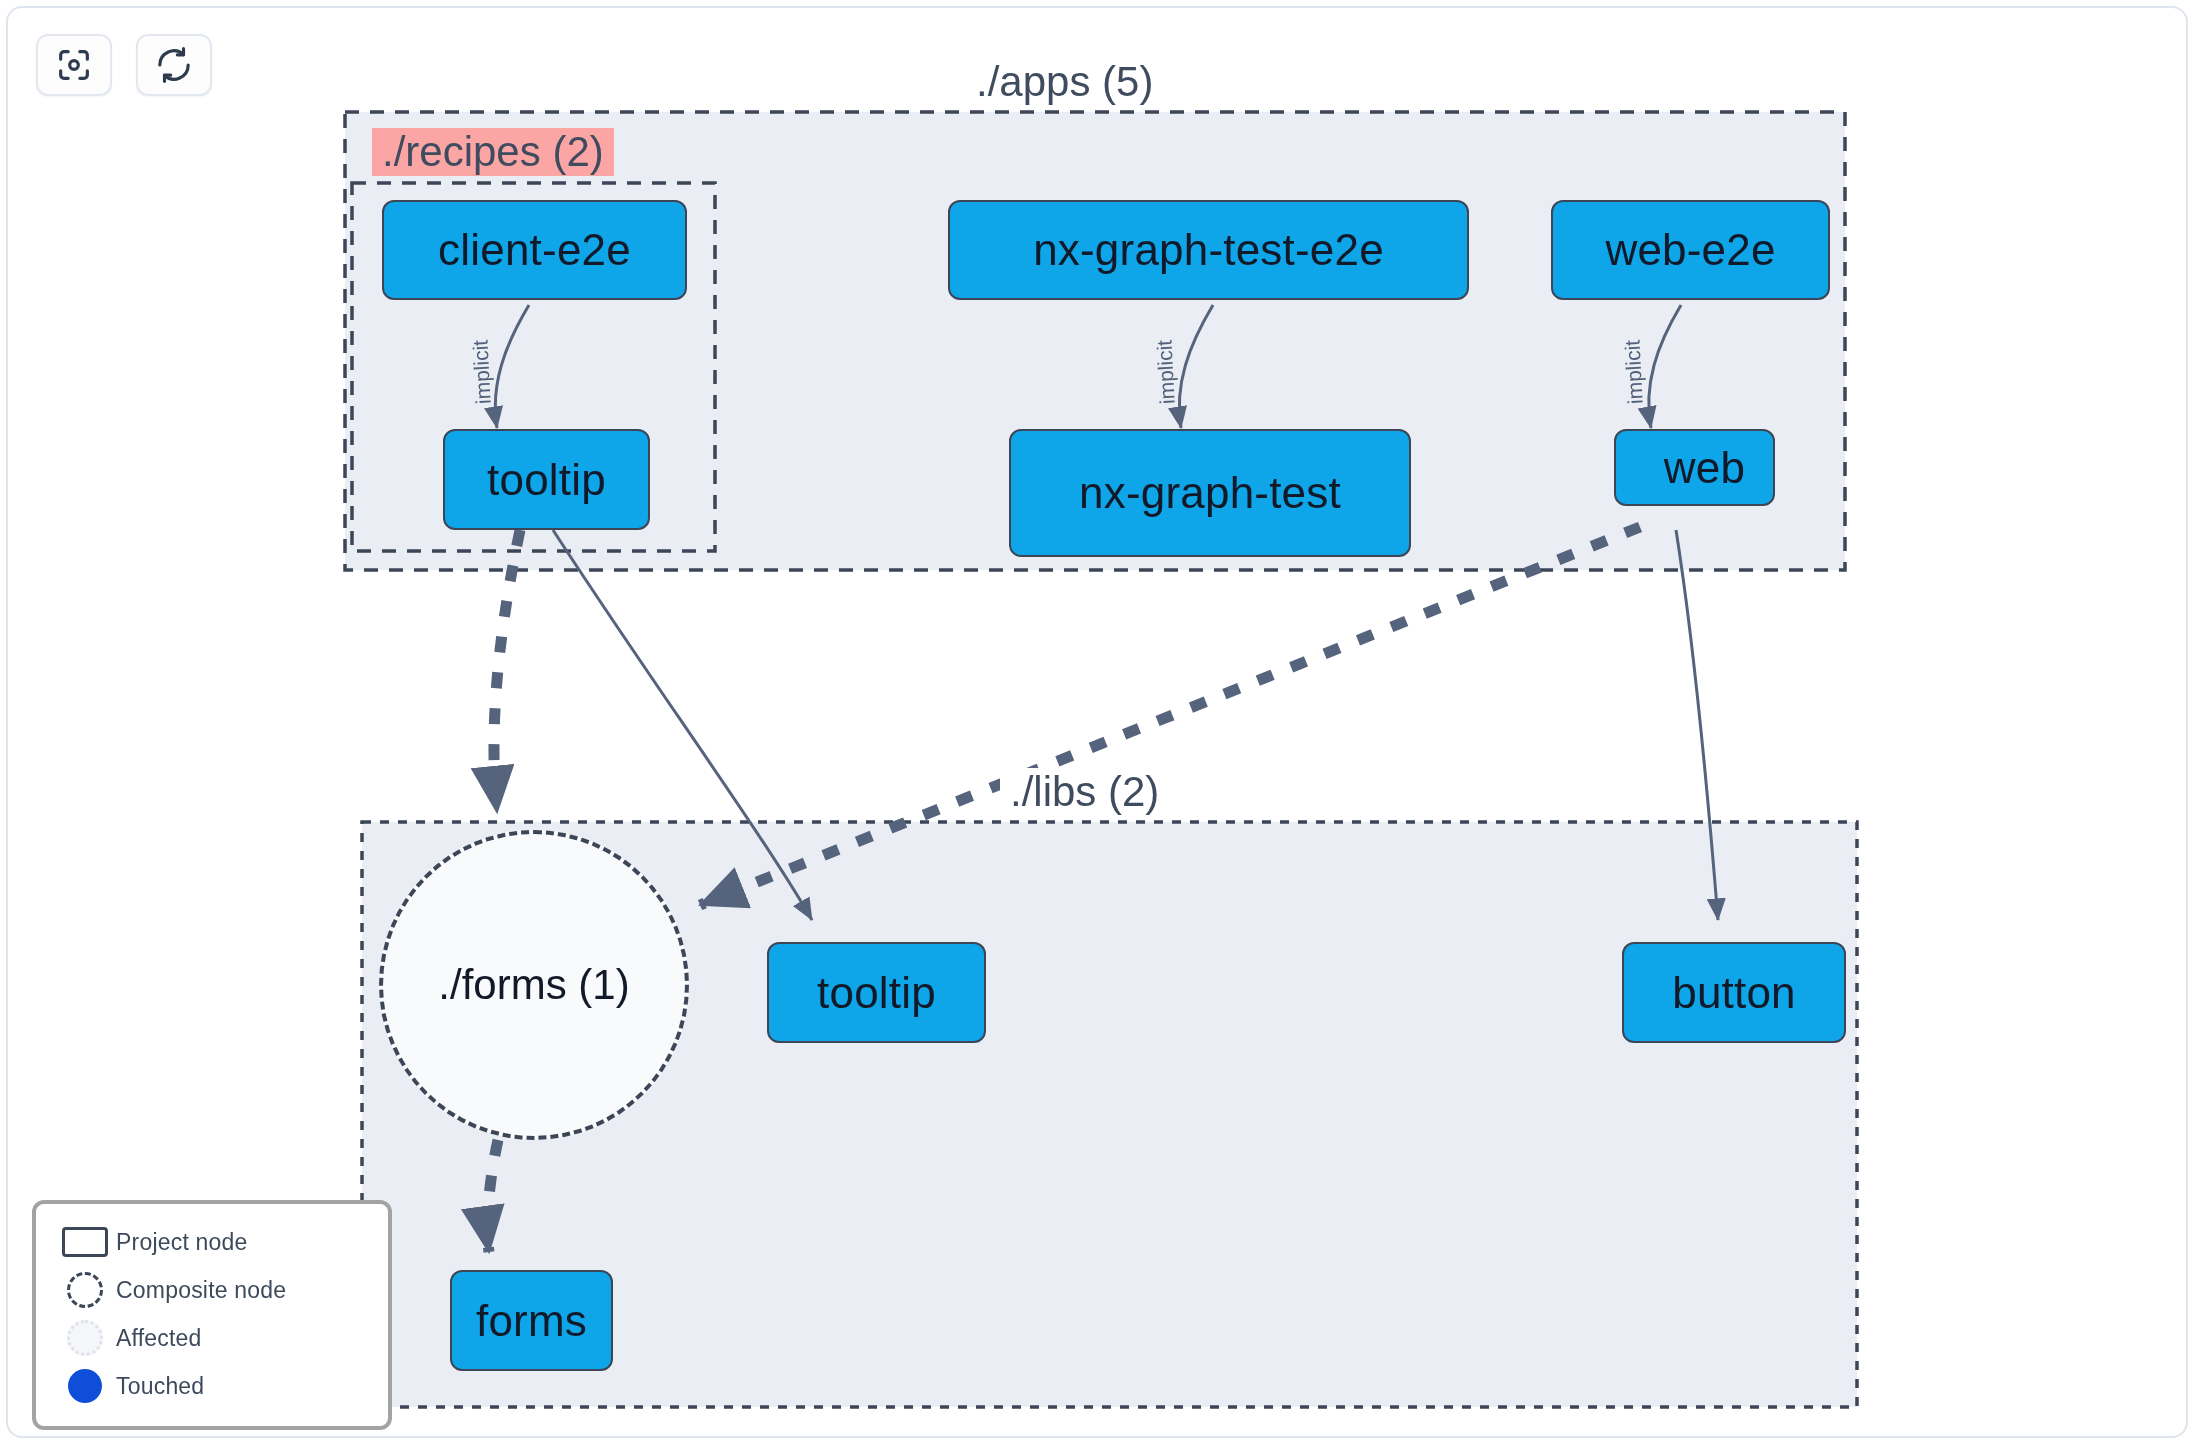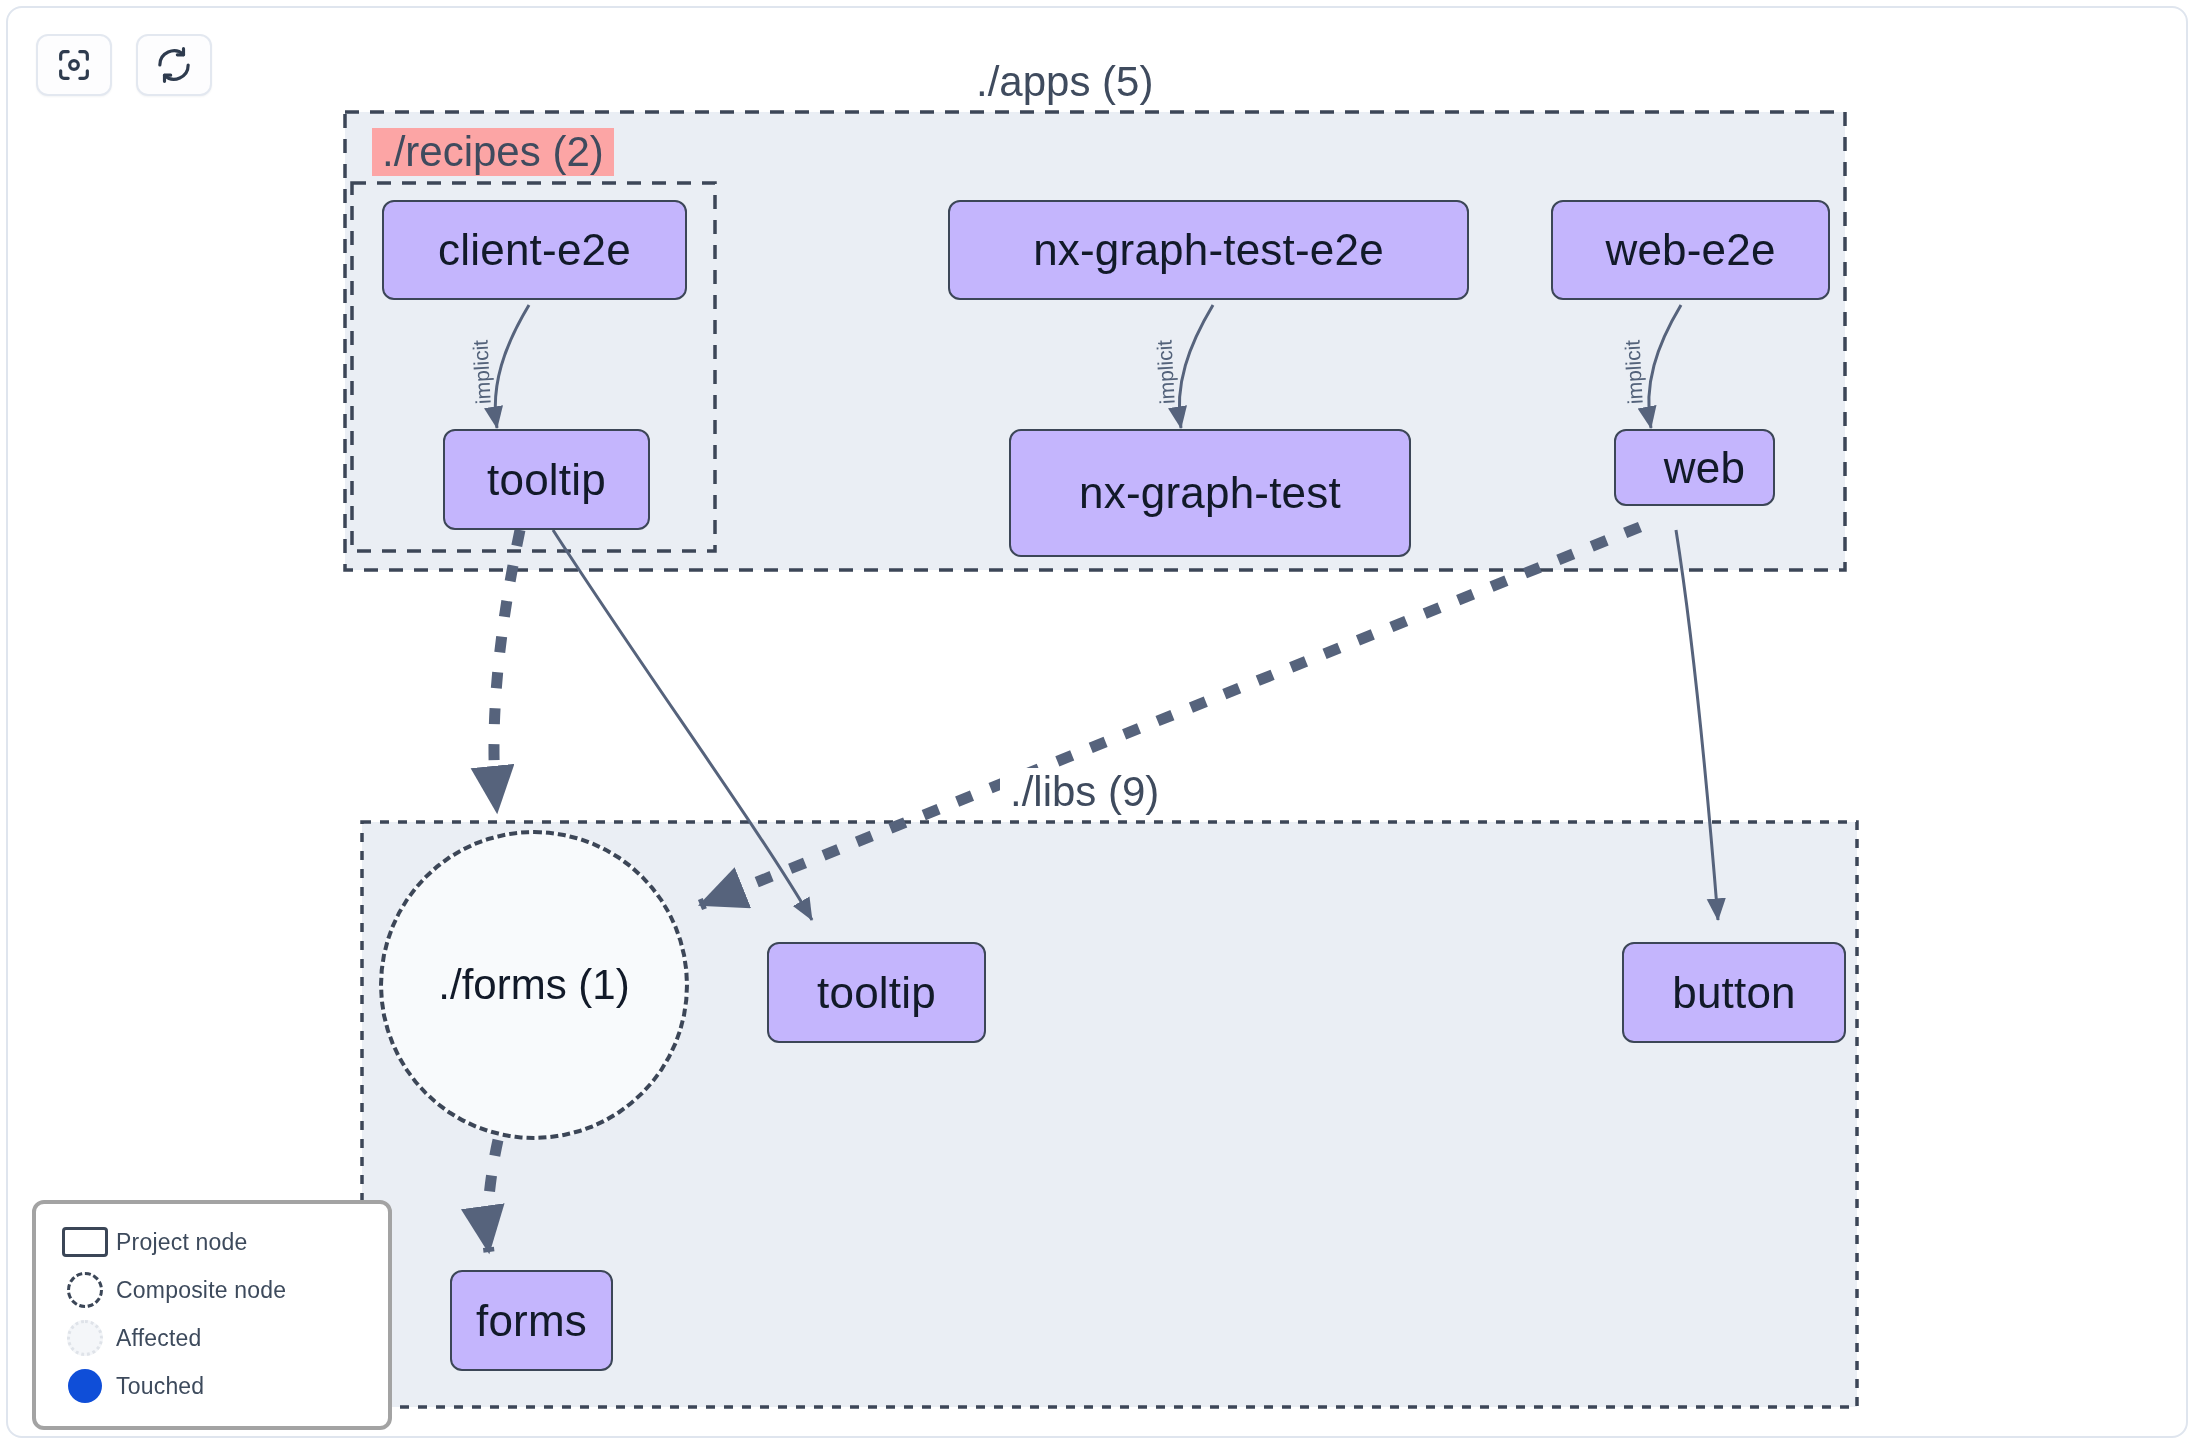--- a/index.html
+++ b/index.html
@@ -117,21 +117,21 @@
     background: #0f4ed8;
   }
 
   
   .node {
     position: absolute;
     z-index: 30;
     display: flex;
     align-items: center;
     justify-content: center;
-    background: #c4b5fd;
+    background: #0ea5e9;
     border: 2px solid #3c4657;
     border-radius: 12px;
     box-sizing: border-box;
     color: #121a29;
     font-size: 44px;
     letter-spacing: .2px;
     cursor: pointer;
     white-space: nowrap;
   }
   .composite-node {
@@ -227,21 +227,21 @@
 
     <path d="M 1676 530 C 1695 650, 1710 820, 1718 920" fill="none" stroke="#56637c" stroke-width="3" marker-end="url(#arrow-thin)"></path>
 
     <path d="M 498 1140 C 487 1190, 486 1230, 489 1252" fill="none" stroke="#56637c" stroke-width="11" stroke-dasharray="16 20" marker-end="url(#arrow-thick)"></path>
   </svg>
 
   <div class="group-title" style="left:966px; top:58px;">./apps (5)</div>
 
   <div class="group-title" style="left:372px; top:128px; background:#fca5a5;">./recipes (2)</div>
 
-  <div class="group-title" style="left:1000px; top:768px;">./libs (9)</div>
+  <div class="group-title" style="left:1000px; top:768px;">./libs (2)</div>
 
   <div class="node" style="left:382px; top:200px; width:305px; height:100px;">client-e2e</div>
 
   <div class="node" style="left:948px; top:200px; width:521px; height:100px;">nx-graph-test-e2e</div>
 
   <div class="node" style="left:1551px; top:200px; width:279px; height:100px;">web-e2e</div>
 
   <div class="node" style="left:443px; top:429px; width:207px; height:101px;">tooltip</div>
 
   <div class="node" style="left:1009px; top:429px; width:402px; height:128px;">nx-graph-test</div>

